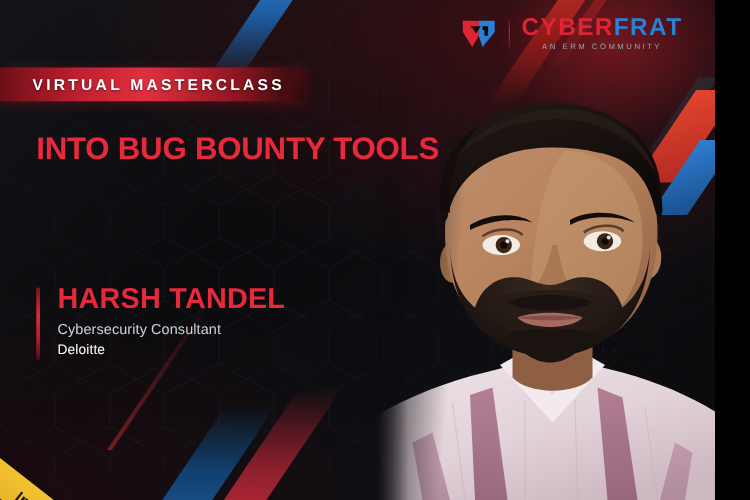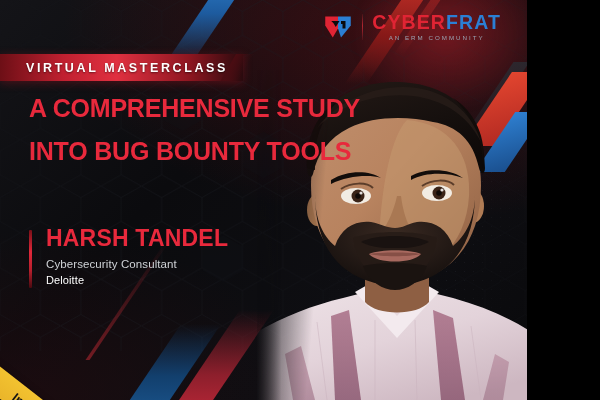--- a/index.html
+++ b/index.html
@@ -2,21 +2,21 @@
 <html><head>
 <meta charset="utf-8">
 <style>
   html, body {
     margin: 0;
     padding: 0;
     background: #000;
   }
   #poster {
     position: relative;
-    width: 527px;
+    width: 572px;
     height: 400px;
     overflow: hidden;
     background: #0a0a0c;
     font-family: "Liberation Sans", sans-serif;
     -webkit-font-smoothing: antialiased;
   }
 
   
   .bg-base {
     position: absolute;
@@ -445,21 +445,20 @@
       <div class="logo-tag">AN ERM COMMUNITY</div>
     </div>
   </div>
 
   <div class="banner">
     <div class="banner-text">VIRTUAL MASTERCLASS</div>
   </div>
   <div class="banner-skew"></div>
 
   <div class="headline">
-    <span class="l1">A COMPREHENSIVE STUDY</span>
     <span class="l2">INTO BUG BOUNTY TOOLS</span>
   </div>
 
   <div class="speaker">
     <div class="speaker-bar"></div>
     <div class="speaker-name">HARSH TANDEL</div>
     <div class="speaker-role">Cybersecurity Consultant</div>
     <div class="speaker-company">Deloitte</div>
   </div>
 

